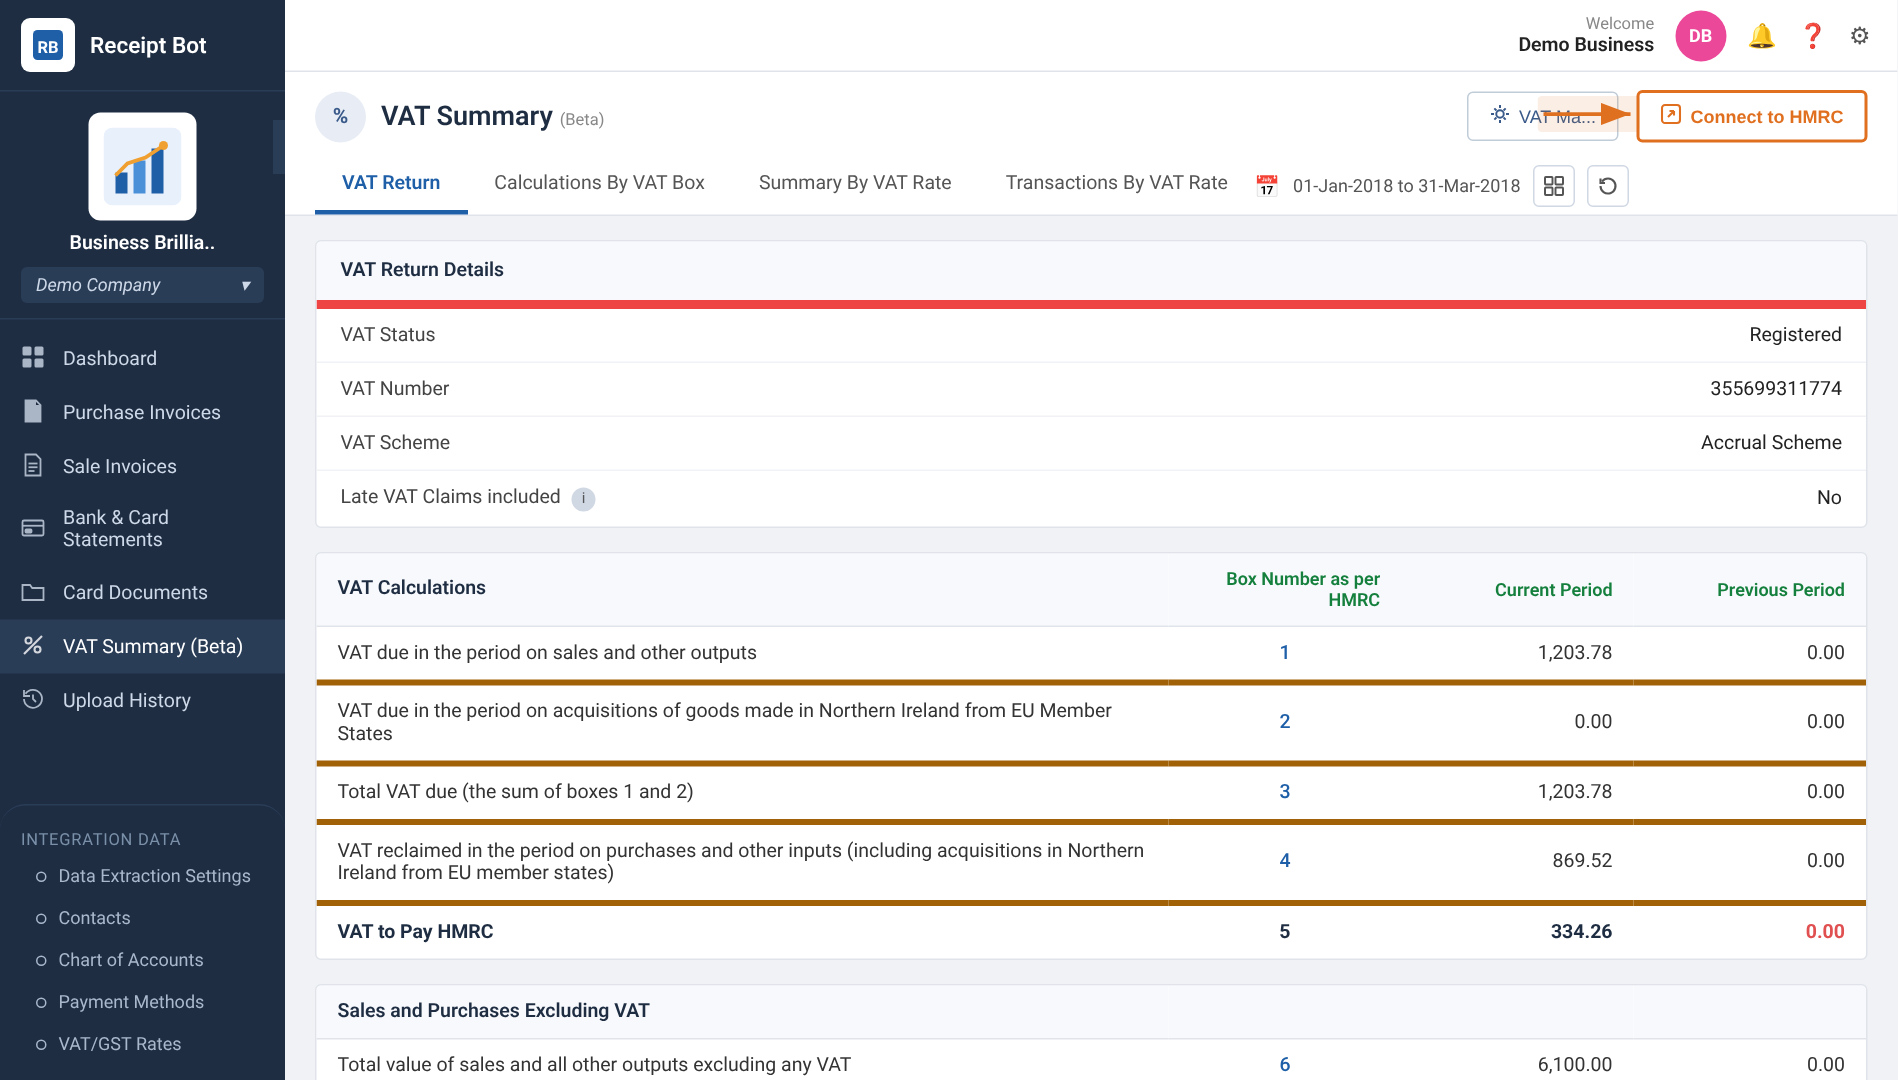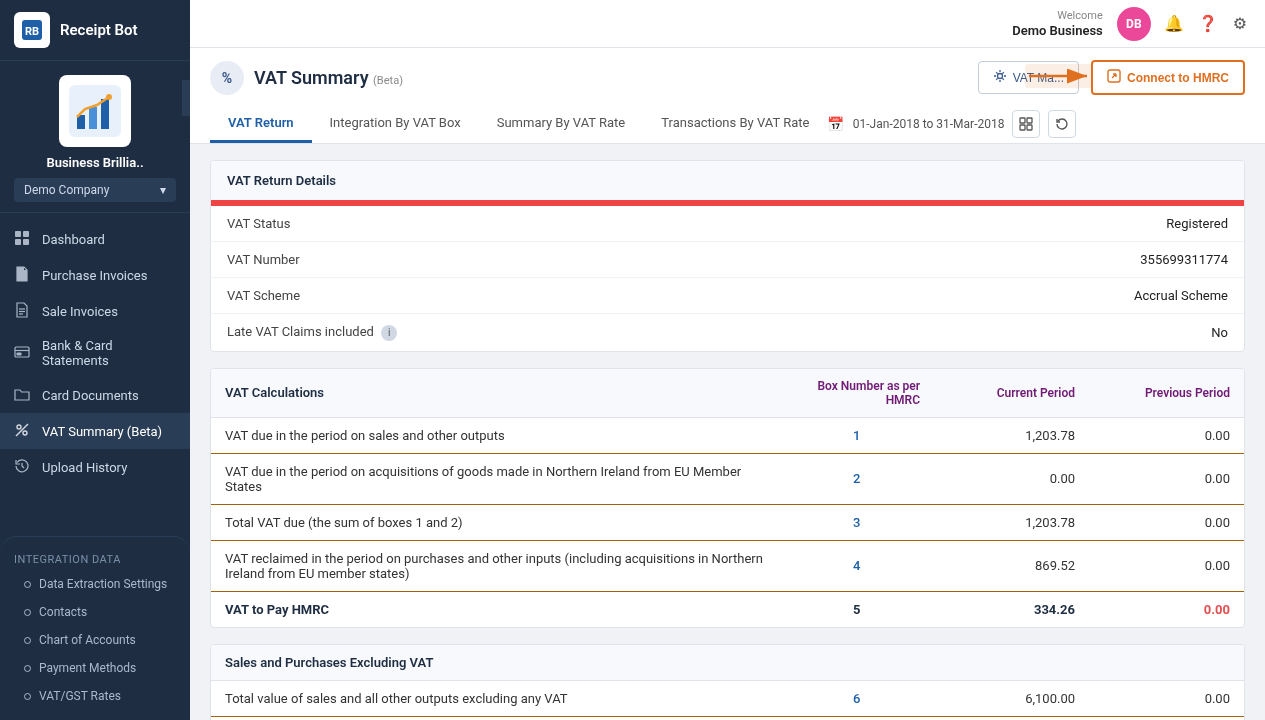--- a/index.html
+++ b/index.html
@@ -63,20 +63,21 @@
       margin-bottom: 8px;
     }
     .company-selector {
       display: flex;
       align-items: center;
       justify-content: space-between;
       background: #2a3d57;
       border-radius: 4px;
       padding: 5px 10px;
       cursor: pointer;
+      font-style: italic;
     }
     .company-selector-text {
       font-size: 12px;
       color: #cdd8e8;
     }
 
     .sidebar-nav {
       flex: 1;
       padding: 8px 0;
     }
@@ -354,26 +355,26 @@
       border-collapse: collapse;
     }
     .calc-table thead tr {
       background: #f7f9fc;
       border-bottom: 1px solid #e0e4ea;
     }
     .calc-table thead th {
       padding: 10px 14px;
       font-size: 12px;
       font-weight: 600;
-      color: #701a75;
+      color: #15803d;
       text-align: left;
     }
     .calc-table thead th.num { text-align: right; }
     .calc-table tbody tr {
-      border-bottom: 1px solid #a16207;
+      border-bottom: 4px solid #a16207;
     }
     .calc-table tbody tr:last-child { border-bottom: none; }
     .calc-table tbody td {
       padding: 10px 14px;
       font-size: 13px;
       color: #333;
     }
     .calc-table tbody td.num { text-align: right; }
     .calc-table tbody td.box-num { text-align: center; color: #1e5fa8; font-weight: 500; }
     .calc-table tbody tr.highlight td {
@@ -592,21 +593,21 @@
               </svg>
             </span>
             <span>Connect to HMRC</span>
           </button>
         </div>
       </div>
 
       <div class="tabs-row">
         <div class="tabs">
           <div class="tab active">VAT Return</div>
-          <div class="tab">Integration By VAT Box</div>
+          <div class="tab">Calculations By VAT Box</div>
           <div class="tab">Summary By VAT Rate</div>
           <div class="tab">Transactions By VAT Rate</div>
         </div>
         <div class="date-range">
           <span class="date-icon">📅</span>
           <span class="date-range-text">01-Jan-2018 to 31-Mar-2018</span>
           <div class="action-icons">
             <button class="action-icon-btn">
               <svg width="14" height="14" viewBox="0 0 14 14" fill="none" stroke="#555" stroke-width="1.3">
                 <rect x="1" y="1" width="5" height="5" rx="0.5"></rect>

